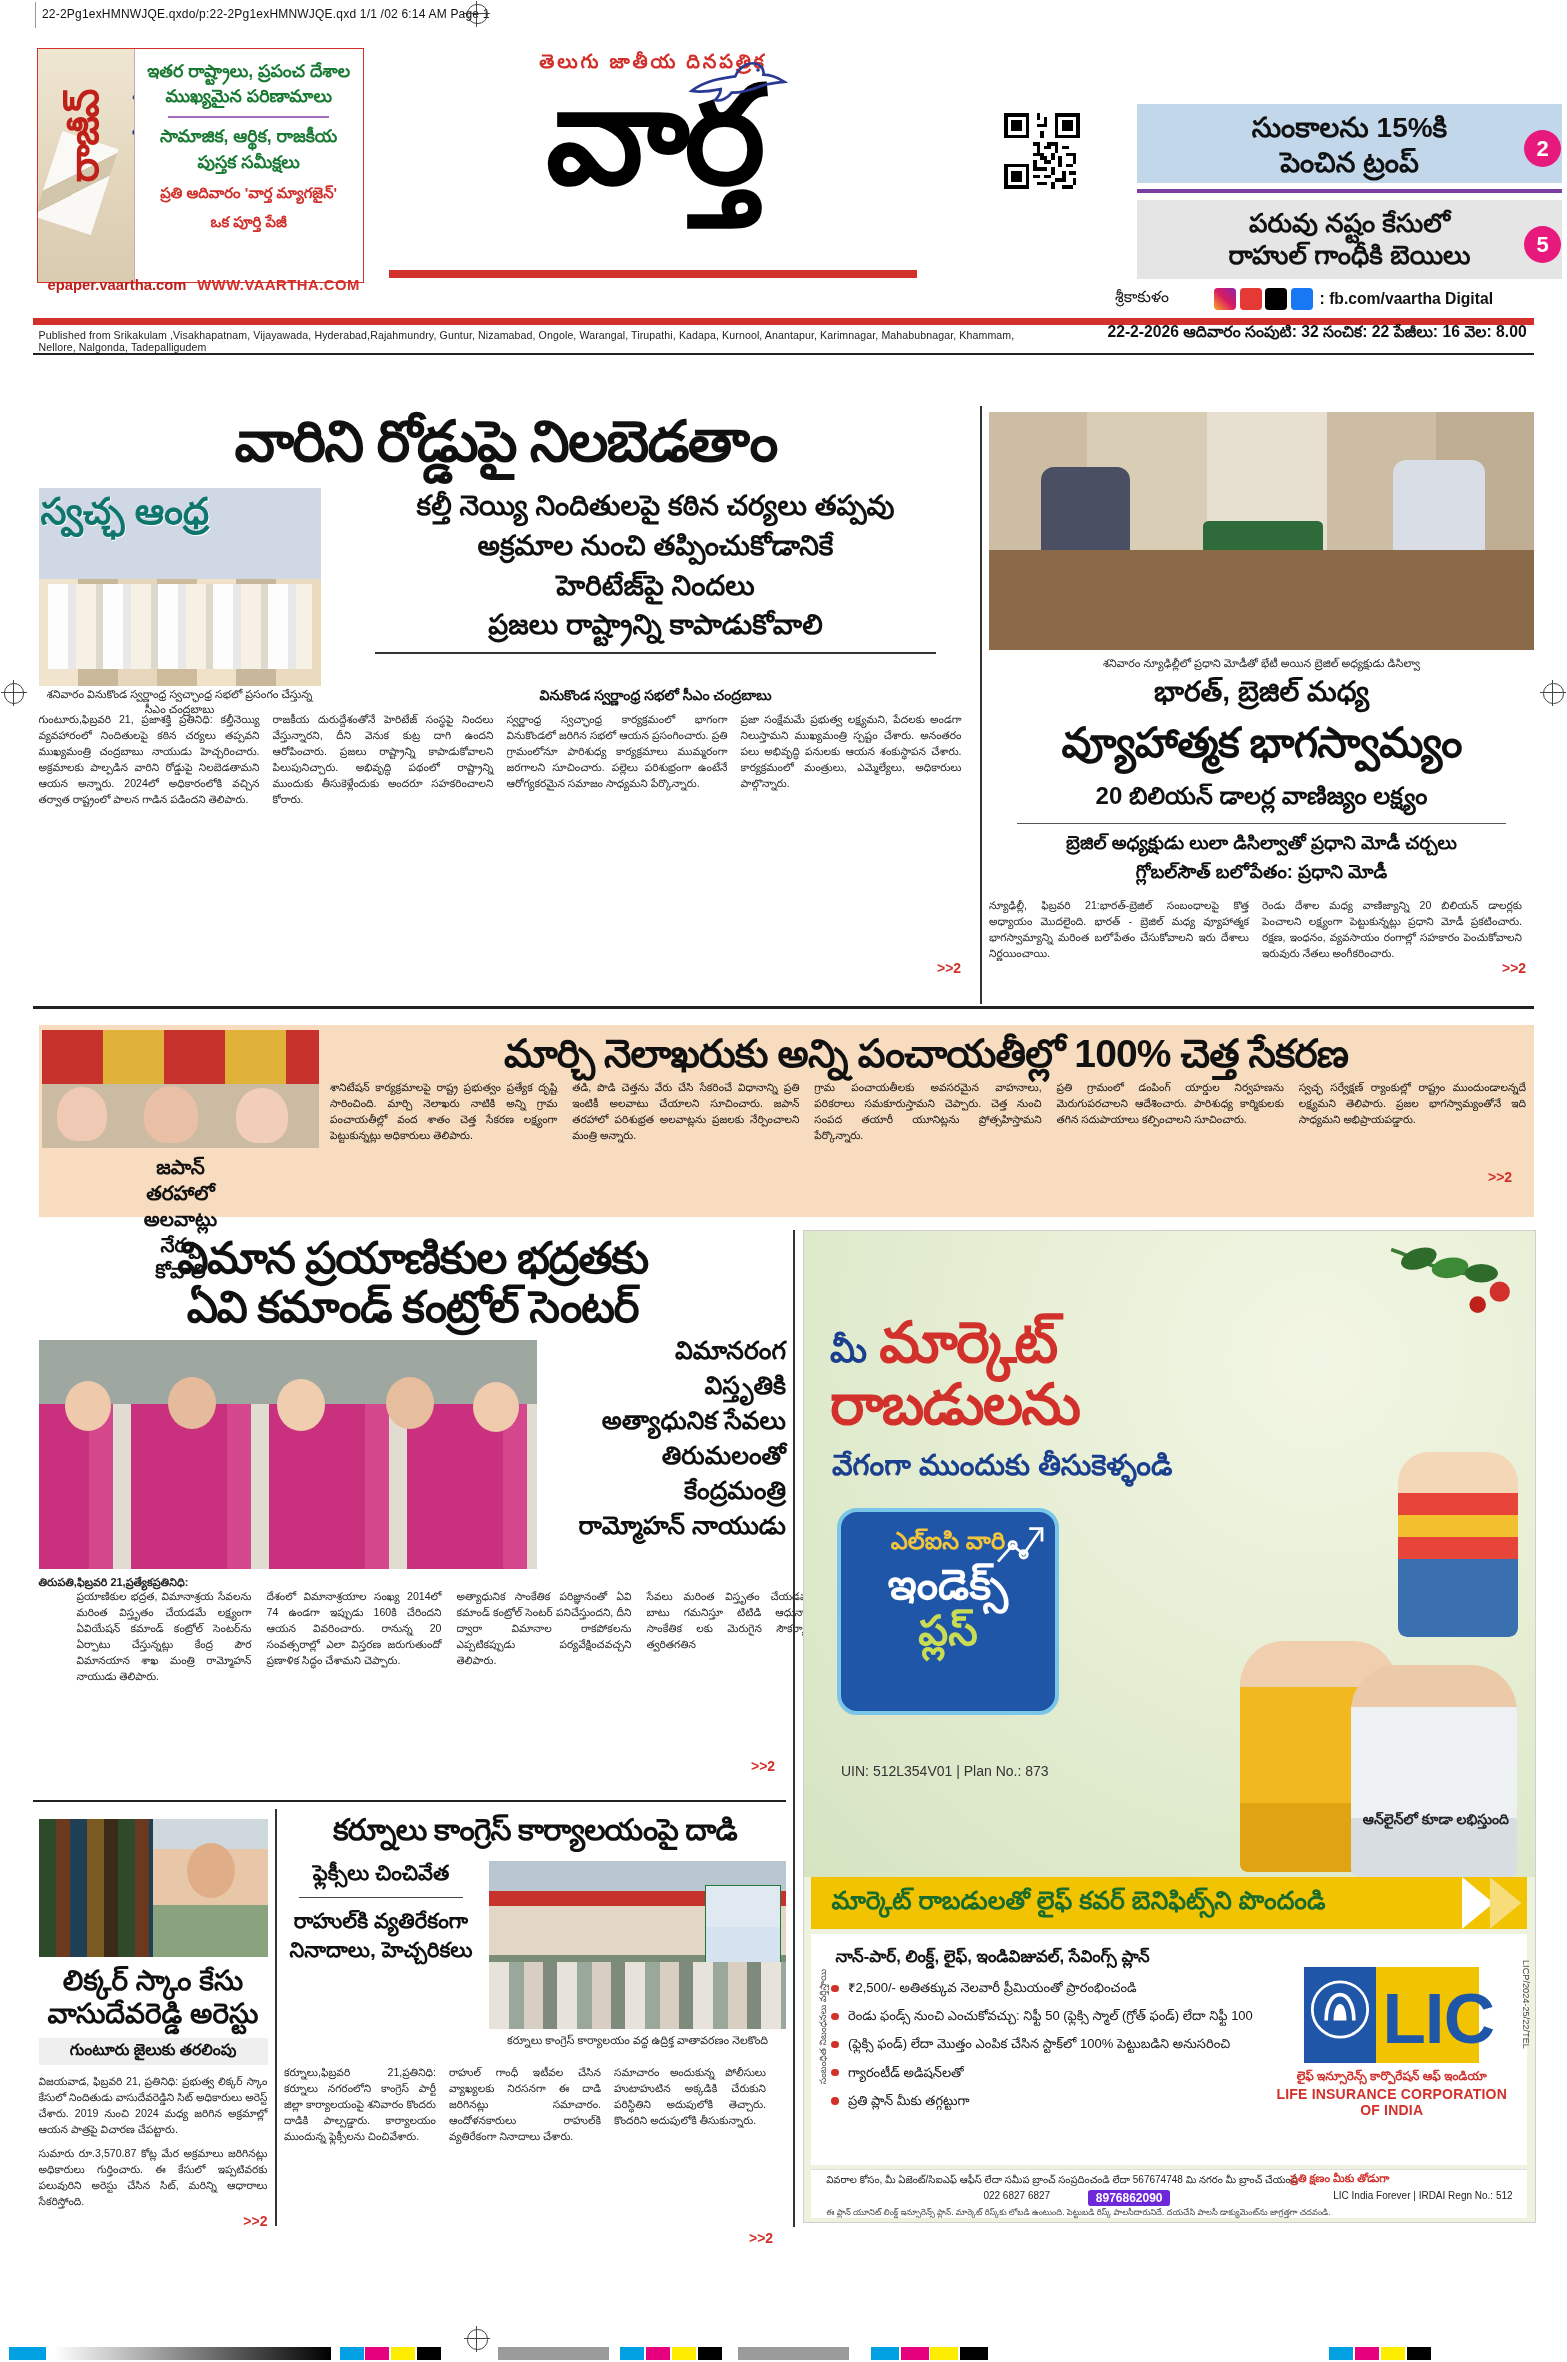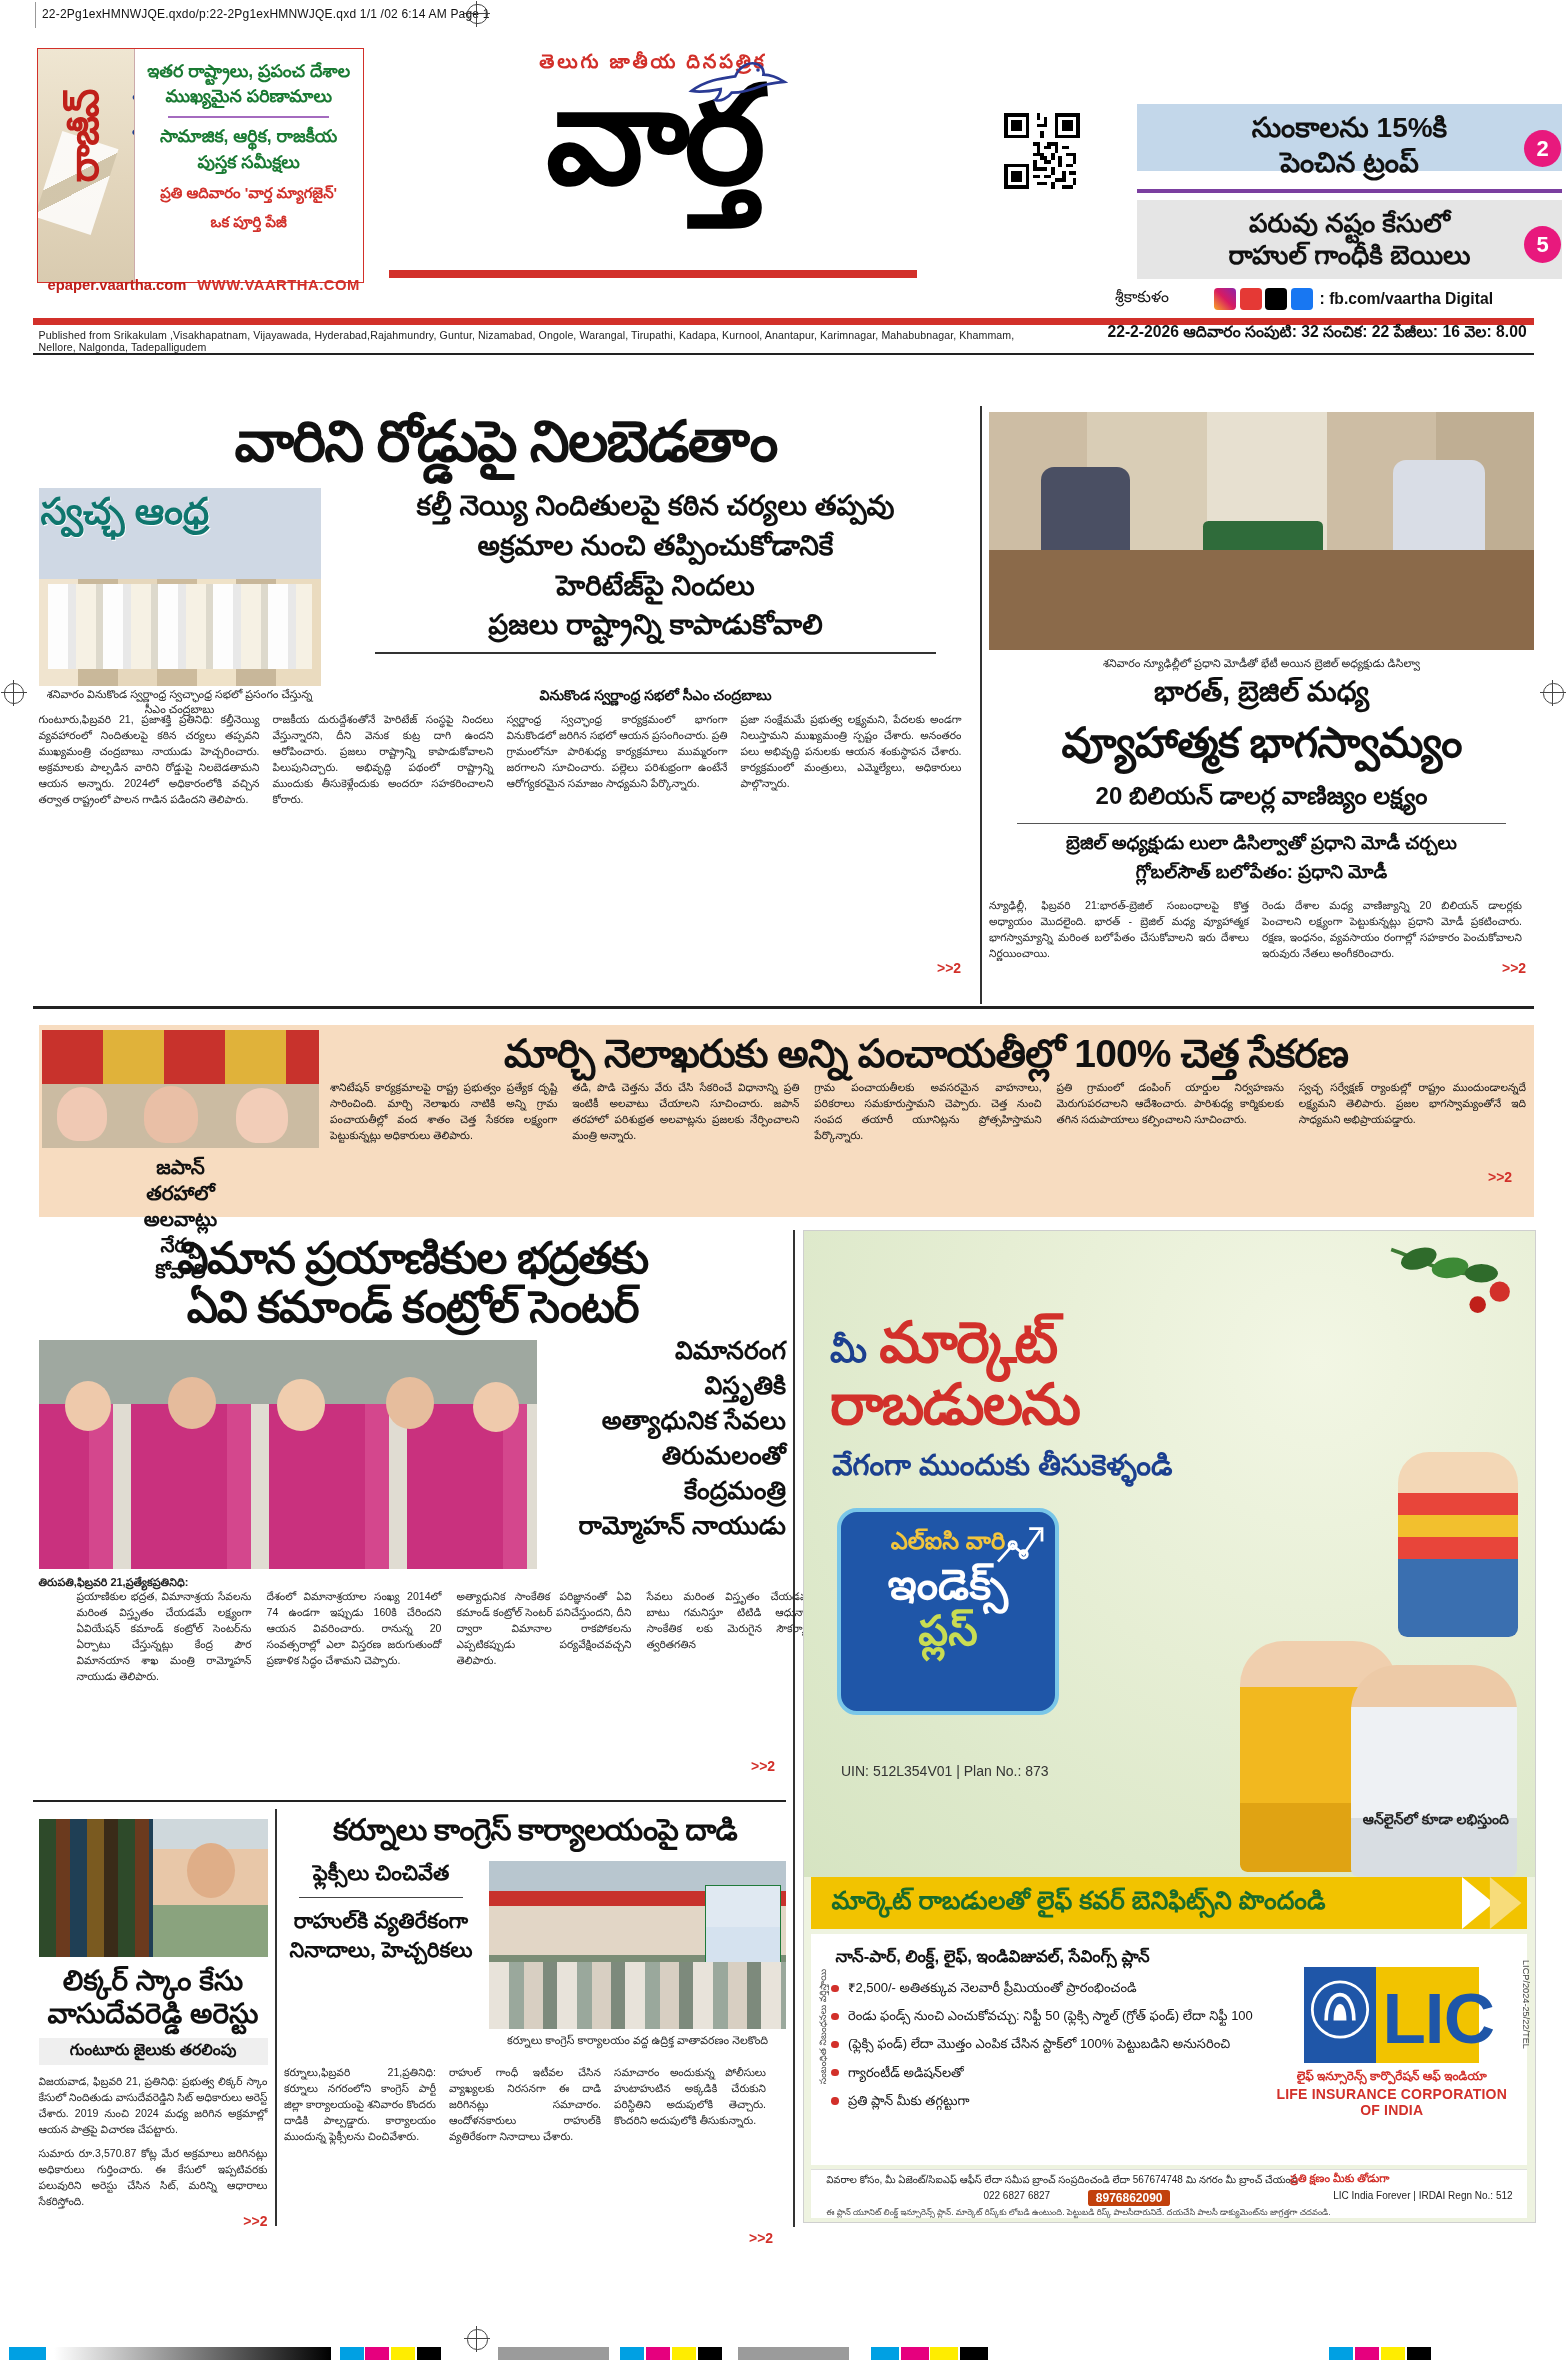--- a/index.html
+++ b/index.html
@@ -40,21 +40,21 @@
   .logo-tel{font-size:137px;line-height:.94;color:#000000;font-weight:bold;letter-spacing:-5.5px;margin-top:-5.5px;}
   .bird{position:absolute;left:312px;top:3.7px;width:100px;height:52px;}
   .masthead-rule{position:absolute;left:356px;top:229px;width:528px;height:8.3px;background:#d2302a;}
   .urls{position:absolute;left:9.2px;top:236px;width:323px;display:flex;justify-content:space-around;}
   .urls span:first-child{color:#c0201a;font-size:14.8px;font-weight:bold;}
   .urls span:last-child{color:#d2302a;font-size:14.8px;font-weight:bold;letter-spacing:0.5px;}
 
   .qr{position:absolute;left:971px;top:72px;width:76px;height:76px;}
   .adbox{position:absolute;background:#c3d7ea;}
   .adbox .atxt{color:#111;font-weight:bold;text-align:center;line-height:1.22;}
-  .ad1{left:1104px;top:63px;width:425px;height:67px;}
+  .ad1{left:1104px;top:63px;width:425px;height:79px;}
   .ad1 .atxt{font-size:28px;padding-top:7.4px;}
   .ad2{left:1104px;top:159px;width:425px;height:79px;background:#e5e5e5;}
   .ad2 .atxt{font-size:26px;padding-top:8.3px;}
   .ad-sep{position:absolute;left:1104px;top:148px;width:425px;height:3.7px;background:#7b3fa0;}
   .pgbadge{position:absolute;width:37px;height:37px;border-radius:50%;background:#e8197d;color:#fff;
       font-weight:bold;font-size:22px;display:flex;align-items:center;justify-content:center;}
   .social{position:absolute;left:1181px;top:247px;display:flex;align-items:center;gap:3.7px;}
   .sic{width:22px;height:22px;border-radius:3.7px;display:inline-block;}
   .social .lbl{font-size:15.7px;color:#111;font-weight:bold;margin-left:2.8px;}
   .edition{position:absolute;left:1082px;top:247px;font-size:15.7px;color:#111;}
@@ -503,21 +503,21 @@
           <div class="t1">లైఫ్ ఇన్సూరెన్స్ కార్పొరేషన్ ఆఫ్ ఇండియా</div>
           <div class="t2">LIFE INSURANCE CORPORATION OF INDIA</div>
         </div>
       </div>
 
       <div class="vert-code">LICP/2024-25/22/TEL</div>
       <div class="vert-code2">సంబంధిత నిబంధనలు వర్తిస్తాయి</div>
 
       <div class="lic-foot">
         <div style="position:absolute;left:14.8px;top:3.7px;font-size:10px;color:#222;">వివరాల కోసం, మీ ఏజెంట్/సిఐఎఫ్ ఆఫీస్ లేదా సమీప బ్రాంచ్ సంప్రదించండి లేదా 567674748 మి నగరం మీ బ్రాంచ్ చేయండి</div>
-        <div style="position:absolute;left:277px;top:20px;font-size:12px;font-weight:bold;color:#fff;background:#c2410c;padding:0.9px 7.4px;border-radius:2.8px;">8976862090</div>
+        <div style="position:absolute;left:277px;top:20px;font-size:12px;font-weight:bold;color:#fff;background:#6d28d9;padding:0.9px 7.4px;border-radius:2.8px;">8976862090</div>
         <div style="position:absolute;left:172px;top:20px;font-size:10px;color:#222;">022 6827 6827</div>
         <div style="position:absolute;right:14.8px;top:20px;font-size:10px;color:#222;">LIC India Forever  |  IRDAI Regn No.: 512</div>
         <div style="position:absolute;right:138px;top:1.8px;font-size:11px;color:#d2302a;font-weight:bold;">ప్రతి క్షణం మీకు తోడుగా</div>
         <div style="position:absolute;left:14.8px;top:37px;width:687px;font-size:8.3px;color:#444;">ఈ ప్లాన్ యూనిట్ లింక్డ్ ఇన్సూరెన్స్ ప్లాన్. మార్కెట్ రిస్క్‌కు లోబడి ఉంటుంది. పెట్టుబడి రిస్క్ పాలసీదారునిదే. దయచేసి పాలసీ డాక్యుమెంట్‌ను జాగ్రత్తగా చదవండి.</div>
       </div>
     </div>
 
     <div class="thin-rule" style="top:1759px;width:753px;"></div>
 
     <div class="liq">

